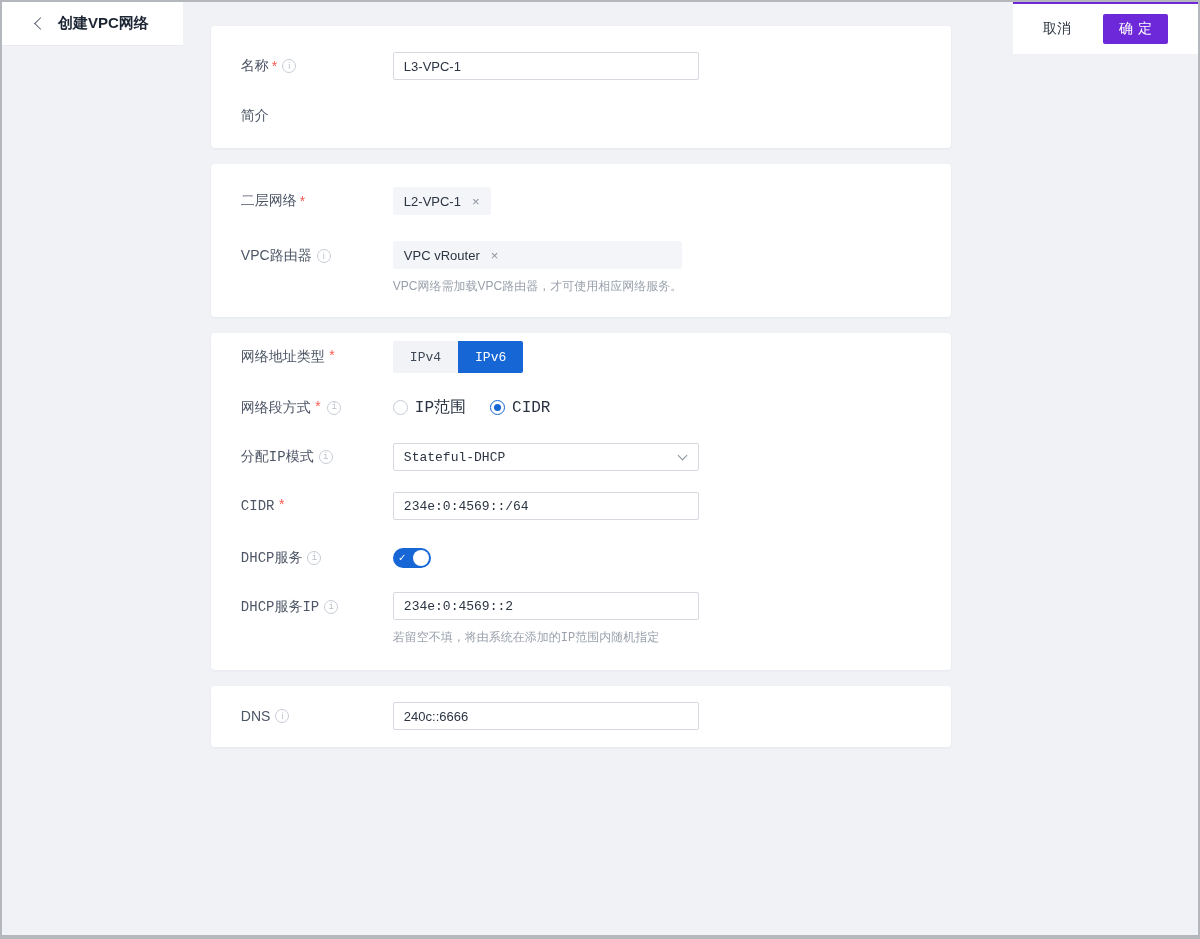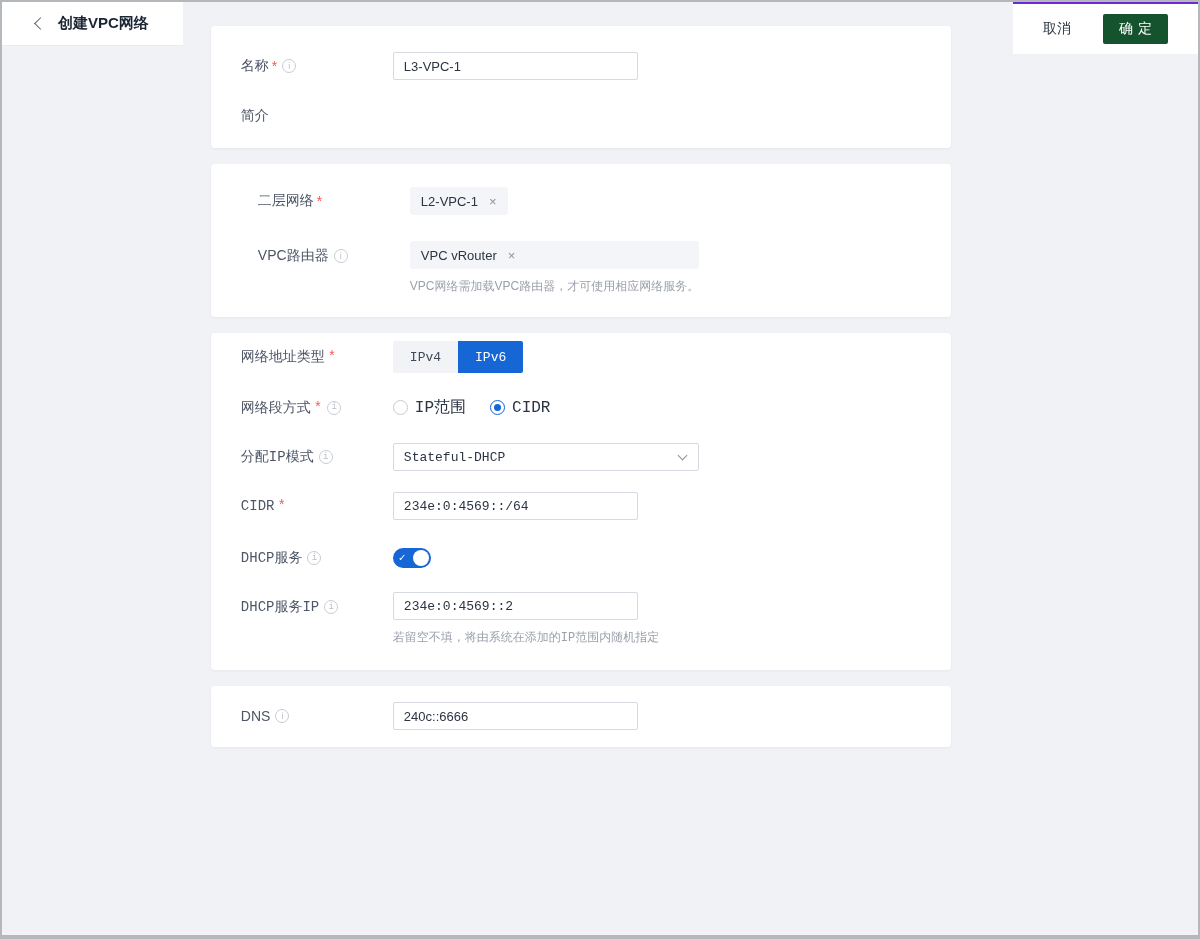--- a/index.html
+++ b/index.html
@@ -31,21 +31,21 @@
 
   
   .content { flex: 1; padding: 24px 28px 0; overflow: hidden; }
   .card {
     background: #fff; border-radius: 4px;
     box-shadow: 0 1px 3px rgba(16, 30, 60, 0.05);
     margin-bottom: 16px;
     padding: 24px 30px;
   }
   .card.c1 { padding: 26px 30px 23px; }
-  .card.c2 { padding: 23px 47px 22px; }
+  .card.c2 { padding: 23px 30px 22px; }
   .card.c3 { padding: 8px 30px 24px; font-family: Liberation Mono, monospace; }
   .card.c4 { padding: 16px 30px 17px; }
 
   .row { display: flex; align-items: center; }
   .row.top { align-items: flex-start; }
   .row-label {
     width: 152px; flex-shrink: 0;
     font-size: 14px; color: #4d5666;
     display: flex; align-items: center;
   }
@@ -60,21 +60,21 @@
     margin-left: 5px;
   }
 
   .mb21 { margin-bottom: 21px; }
   .mb24 { margin-bottom: 24px; }
   .mb25 { margin-bottom: 25px; }
   .mb26 { margin-bottom: 26px; }
   .mb28 { margin-bottom: 28px; }
 
   .text-input {
-    width: 245px; height: 28px;
+    width: 306px; height: 28px;
     border: 1px solid #d6d9df; border-radius: 2px;
     padding: 0 10px; font-size: 13px; color: #2b3442;
     font-family: inherit; background: #fff; outline: none;
   }
   .textarea-wrap { display: flex; align-items: flex-end; }
   .text-area {
     width: 306px; height: 70px; resize: none;
     border: 1px solid #d6d9df; border-radius: 2px;
     padding: 6px 10px; font-size: 13px; color: #2b3442;
     font-family: inherit; outline: none;
@@ -142,21 +142,21 @@
   .page-footer {
     height: 52px; flex-shrink: 0;
     background: #fff; border-top: 2px solid #6d28d9;
     display: flex; align-items: center; justify-content: flex-end;
     padding: 0 30px;
     margin-left: 34px;
   }
   .btn-text { font-size: 14px; color: #2b3442; cursor: pointer; background: none; border: none; font-family: inherit; }
   .btn-primary {
     margin-left: 32px; height: 30px; padding: 0 11px;
-    background: #14532d; color: #fff; border: none; border-radius: 2px;
+    background: #6d28d9; color: #fff; border: none; border-radius: 2px;
     font-size: 14px; letter-spacing: 5px; text-indent: 5px; cursor: pointer;
     font-family: inherit; display: flex; align-items: center; justify-content: center;
   }
 </style>
 </head>
 <body>
 
 <div class="screen">
 
   <div class="page-header">

